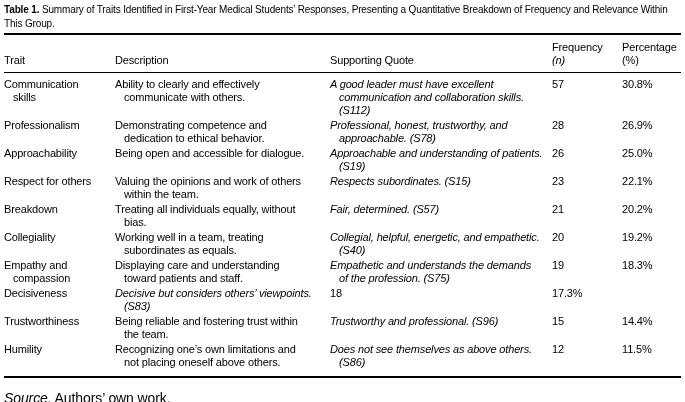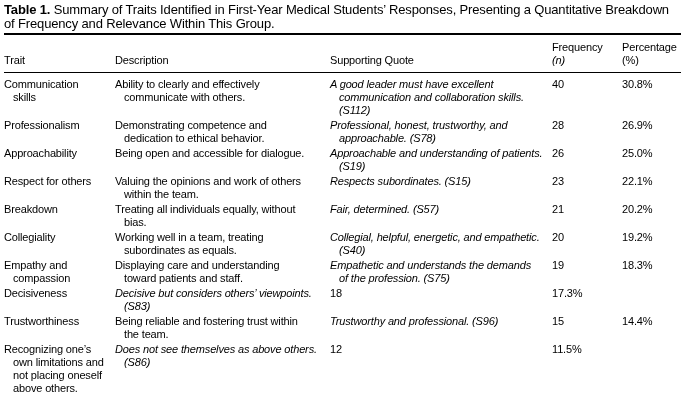--- a/index.html
+++ b/index.html
@@ -5,21 +5,21 @@
   html, body { margin: 0; padding: 0; }
   body {
     width: 685px; height: 402px;
     background: #ffffff; color: #000000;
     font-family: "Liberation Sans", sans-serif;
     overflow: hidden;
   }
   .page { padding: 3px 4px 0 4px; }
 
   .title {
-    font-size: 13px; line-height: 13.5px;
+    font-size: 10px; line-height: 13.5px;
     letter-spacing: -0.15px;
     margin: 0 0 3px 0;
   }
   .title .title-label { font-weight: bold; }
 
   .jtable { border-top: 2px solid #000; border-bottom: 2px solid #000; }
 
   .grid-row {
     display: grid;
     grid-template-columns: 111px 215px 222px 70px 1fr;
@@ -83,21 +83,21 @@
     <div class="tbody">
 
       <div class="grid-row">
         <div class="cell">Communication
 skills</div>
         <div class="cell">Ability to clearly and effectively
 communicate with others.</div>
         <div class="cell quote-cell">A good leader must have excellent
 communication and collaboration skills.
 (S112)</div>
-        <div class="cell num-cell">40</div>
+        <div class="cell num-cell">57</div>
         <div class="cell num-cell">30.8%</div>
       </div>
 
       <div class="grid-row">
         <div class="cell">Professionalism</div>
         <div class="cell">Demonstrating competence and
 dedication to ethical behavior.</div>
         <div class="cell quote-cell">Professional, honest, trustworthy, and
 approachable. (S78)</div>
         <div class="cell num-cell">28</div>
@@ -163,20 +163,21 @@
       <div class="grid-row">
         <div class="cell">Trustworthiness</div>
         <div class="cell">Being reliable and fostering trust within
 the team.</div>
         <div class="cell quote-cell">Trustworthy and professional. (S96)</div>
         <div class="cell num-cell">15</div>
         <div class="cell num-cell">14.4%</div>
       </div>
 
       <div class="grid-row">
+        <div class="cell">Humility</div>
         <div class="cell">Recognizing one’s own limitations and
 not placing oneself above others.</div>
         <div class="cell quote-cell">Does not see themselves as above others.
 (S86)</div>
         <div class="cell num-cell">12</div>
         <div class="cell num-cell">11.5%</div>
       </div>
 
     </div>
   </div>

